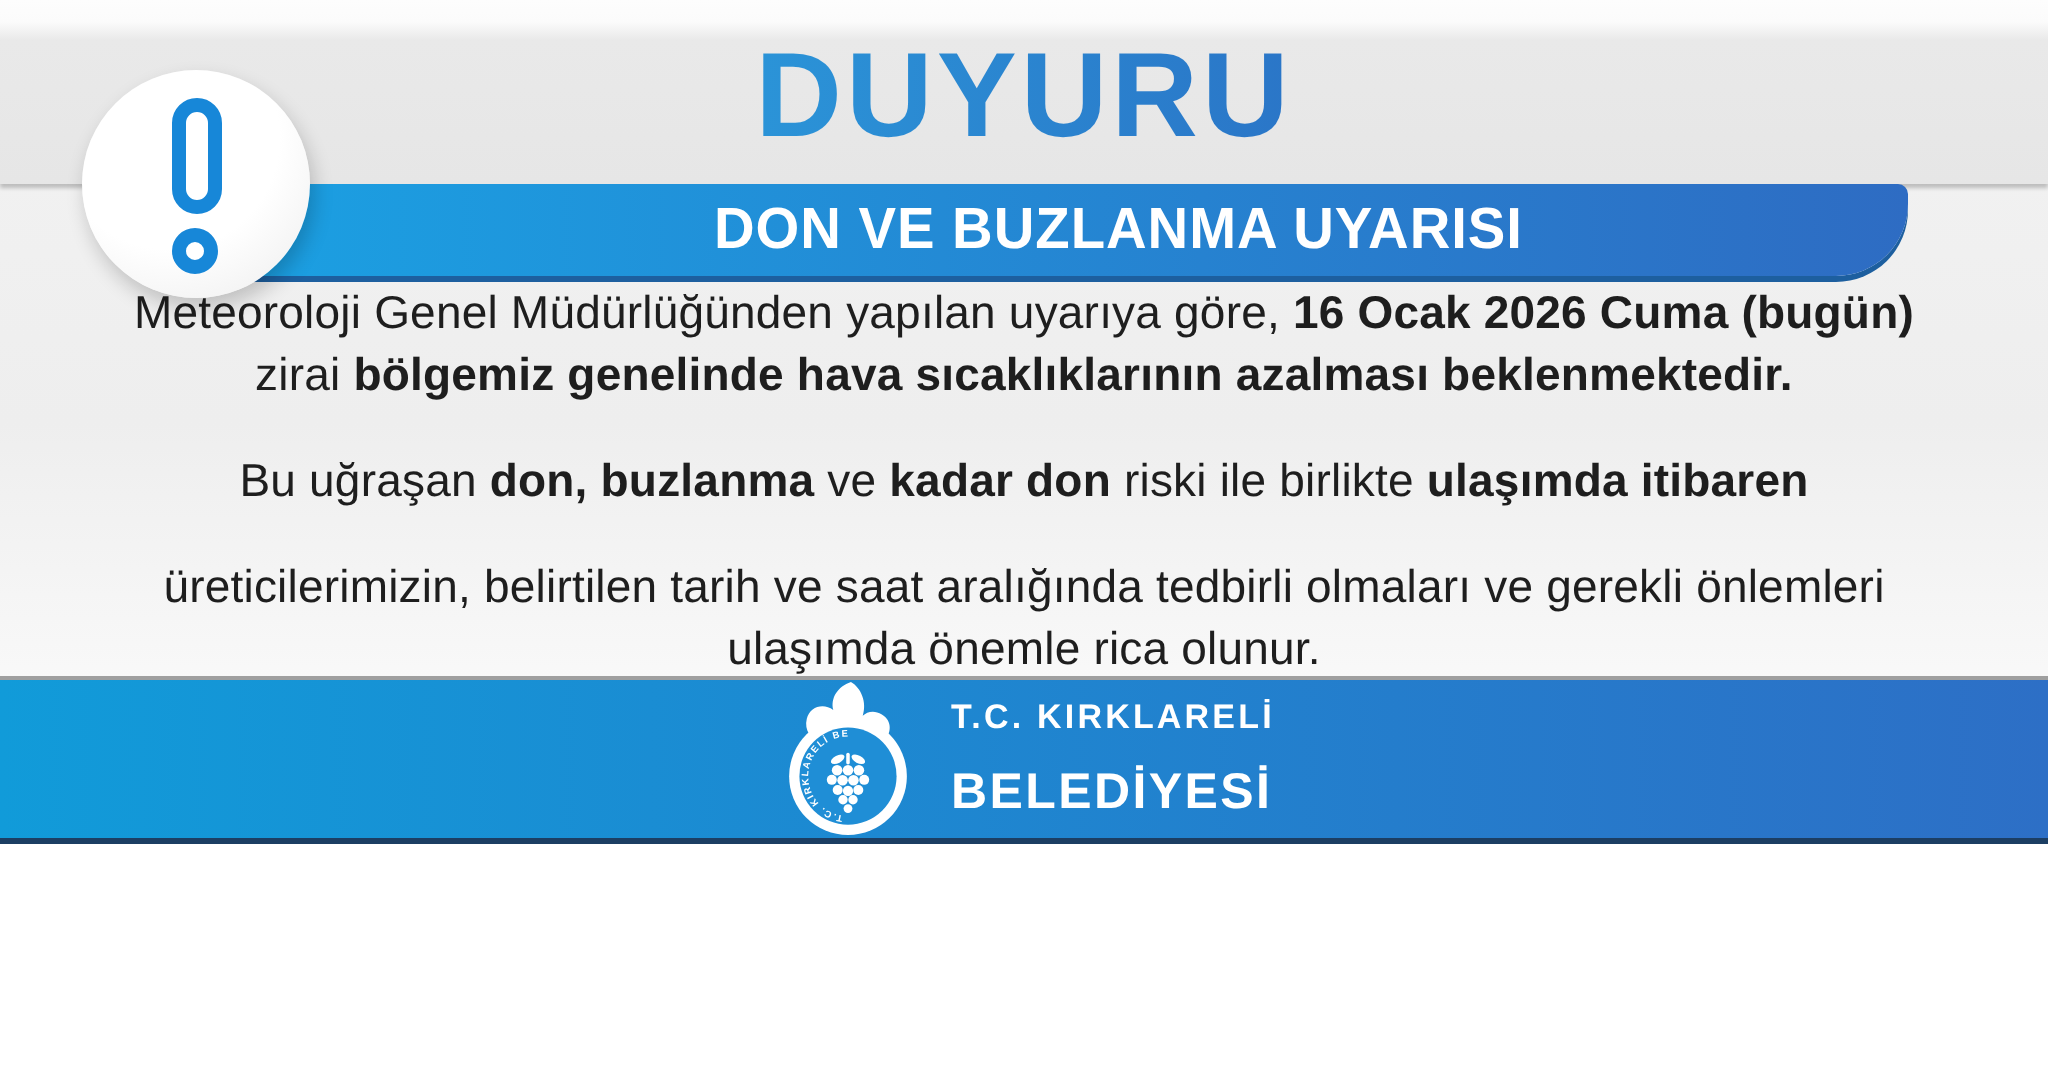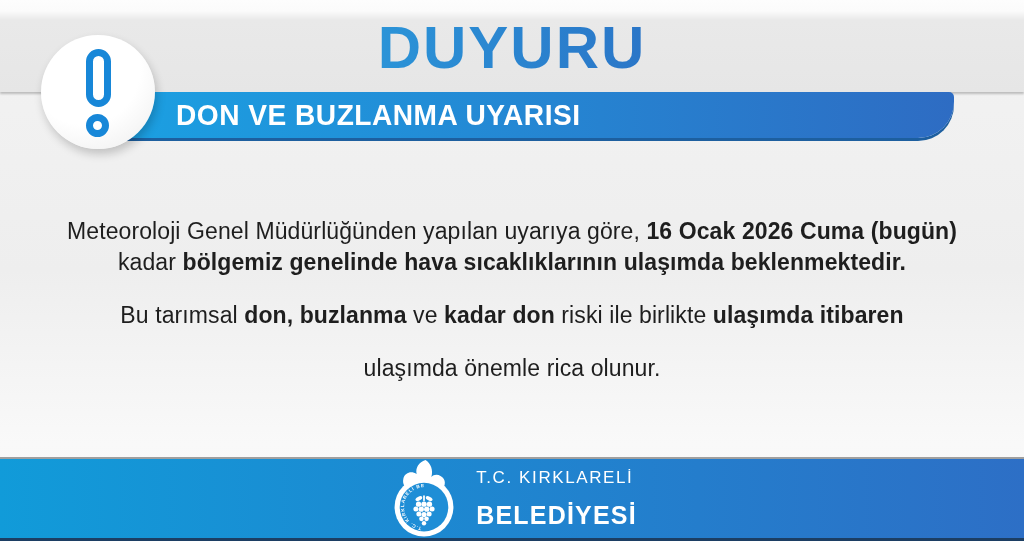--- a/index.html
+++ b/index.html
@@ -8,42 +8,42 @@
     --icon-blue:#1787d8;
     --footer-start:#119bd9; --footer-end:#2d6fc6; --footer-strip:#1c3e63;
     --text:#1e1e1e; --band-gray:#e9e9e9;
   }
   html,body{margin:0;padding:0;}
   body{
     width:1024px;height:541px;overflow:hidden;
     font-family:"Liberation Sans","DejaVu Sans",sans-serif;
   }
   .page{
-    position:relative;width:1024px;height:541px;
+    position:relative;width:1024px;height:422px;
     background:linear-gradient(180deg,#f3f3f3 0%,#eeeeee 50%,#f9f9f9 82%,#f4f4f4 100%);
   }
   
   .band{
     position:absolute;top:0;left:0;right:0;height:92px;z-index:1;
     background:linear-gradient(180deg,#fdfdfd 0px,#fbfbfb 11px,var(--band-gray) 20px,#e6e6e6 100%);
     box-shadow:0 2px 2px rgba(0,0,0,.22);
   }
   .title{
     margin:0;text-align:center;line-height:96px;
     font-size:60px;font-weight:800;letter-spacing:2px;
     background:linear-gradient(90deg,var(--title-start) 20%,var(--title-end) 90%);
     -webkit-background-clip:text;background-clip:text;color:transparent;
   }
   
   .banner{
     position:absolute;left:118px;top:92px;width:836px;height:46px;z-index:2;
     background:linear-gradient(90deg,var(--banner-start),var(--banner-end));
     border-radius:0 5px 36px 0;
     box-shadow:0 3px 0 var(--banner-shadow);
-    display:flex;align-items:center;padding-left:58px;box-sizing:border-box;
+    display:flex;align-items:center;padding-left:58px;box-sizing:border-box;justify-content:center;
   }
   .banner-text{
     color:#fff;font-size:29px;font-weight:800;letter-spacing:.5px;
     transform:scaleX(.97);transform-origin:left center;white-space:nowrap;
   }
   
   .alert-circle{
     position:absolute;left:41px;top:35px;width:114px;height:114px;border-radius:50%;z-index:3;
     background:radial-gradient(circle at 38% 30%,#ffffff 52%,#ececec 100%);
     box-shadow:2px 5px 10px rgba(0,0,0,.20);
@@ -72,21 +72,21 @@
   
   .footer{
     position:absolute;left:0;right:0;bottom:0;height:84px;z-index:2;
     background:linear-gradient(90deg,var(--footer-start),var(--footer-end));
     border-bottom:3px solid var(--footer-strip);
     border-top:2px solid #9f9f9f;
     box-sizing:border-box;
     display:flex;align-items:center;justify-content:center;gap:15px;
   }
   .seal{display:block;}
-  .org1{color:#fff;font-size:17px;letter-spacing:1.6px;font-weight:400;line-height:20px;}
+  .org1{color:#fff;font-size:17px;letter-spacing:1.6px;font-weight:700;line-height:20px;}
   .org2{color:#fff;font-size:25px;letter-spacing:1.2px;font-weight:800;line-height:27px;margin-top:14px;}
 </style>
 </head>
 <body>
 
 <div class="page">
 
   <div class="band">
     <h1 class="title">DUYURU</h1>
   </div>
@@ -98,26 +98,27 @@
   <div class="alert-circle">
     <div>
       <div class="excl-bar"></div>
       <div class="excl-dot"></div>
     </div>
   </div>
 
   <div class="content">
       <div class="para">
         <div class="line"><span>Meteoroloji Genel Müdürlüğünden yapılan uyarıya göre, </span><span class="b">16 Ocak 2026 Cuma (bugün)</span></div>
-        <div class="line"><span>kadar </span><span class="b">bölgemiz genelinde hava sıcaklıklarının ulaşımda beklenmektedir.</span></div>
+        <div class="line"><span>zirai </span><span class="b">bölgemiz genelinde hava sıcaklıklarının azalması beklenmektedir.</span></div>
       </div>
       <div class="para">
-        <div class="line"><span>Bu tarımsal </span><span class="b">don, buzlanma</span><span> ve </span><span class="b">kadar don</span><span> riski ile birlikte </span><span class="b">ulaşımda itibaren</span></div>
+        <div class="line"><span>Bu uğraşan </span><span class="b">don, buzlanma</span><span> ve </span><span class="b">kadar don</span><span> riski ile birlikte </span><span class="b">ulaşımda itibaren</span></div>
       </div>
       <div class="para">
+        <div class="line"><span>üreticilerimizin, belirtilen tarih ve saat aralığında tedbirli olmaları ve gerekli önlemleri</span></div>
         <div class="line"><span>ulaşımda önemle rica olunur.</span></div>
       </div>
     </div>
 
   <div class="footer">
     <svg class="seal" width="74" height="78" viewBox="0 0 100 106" aria-hidden="true">
 
       <path fill="#ffffff" d="M52 0c-9 3-14 11-12 19-7-5-16-2-18 6-2 8 3 14 10 17l9 4c8-5 17-6 25-2l8-4c6-5 6-14-1-18-5-3-10-2-13 1 3-9-1-19-8-23z"></path>
 
       <circle cx="50" cy="64" r="40" fill="#ffffff"></circle>

